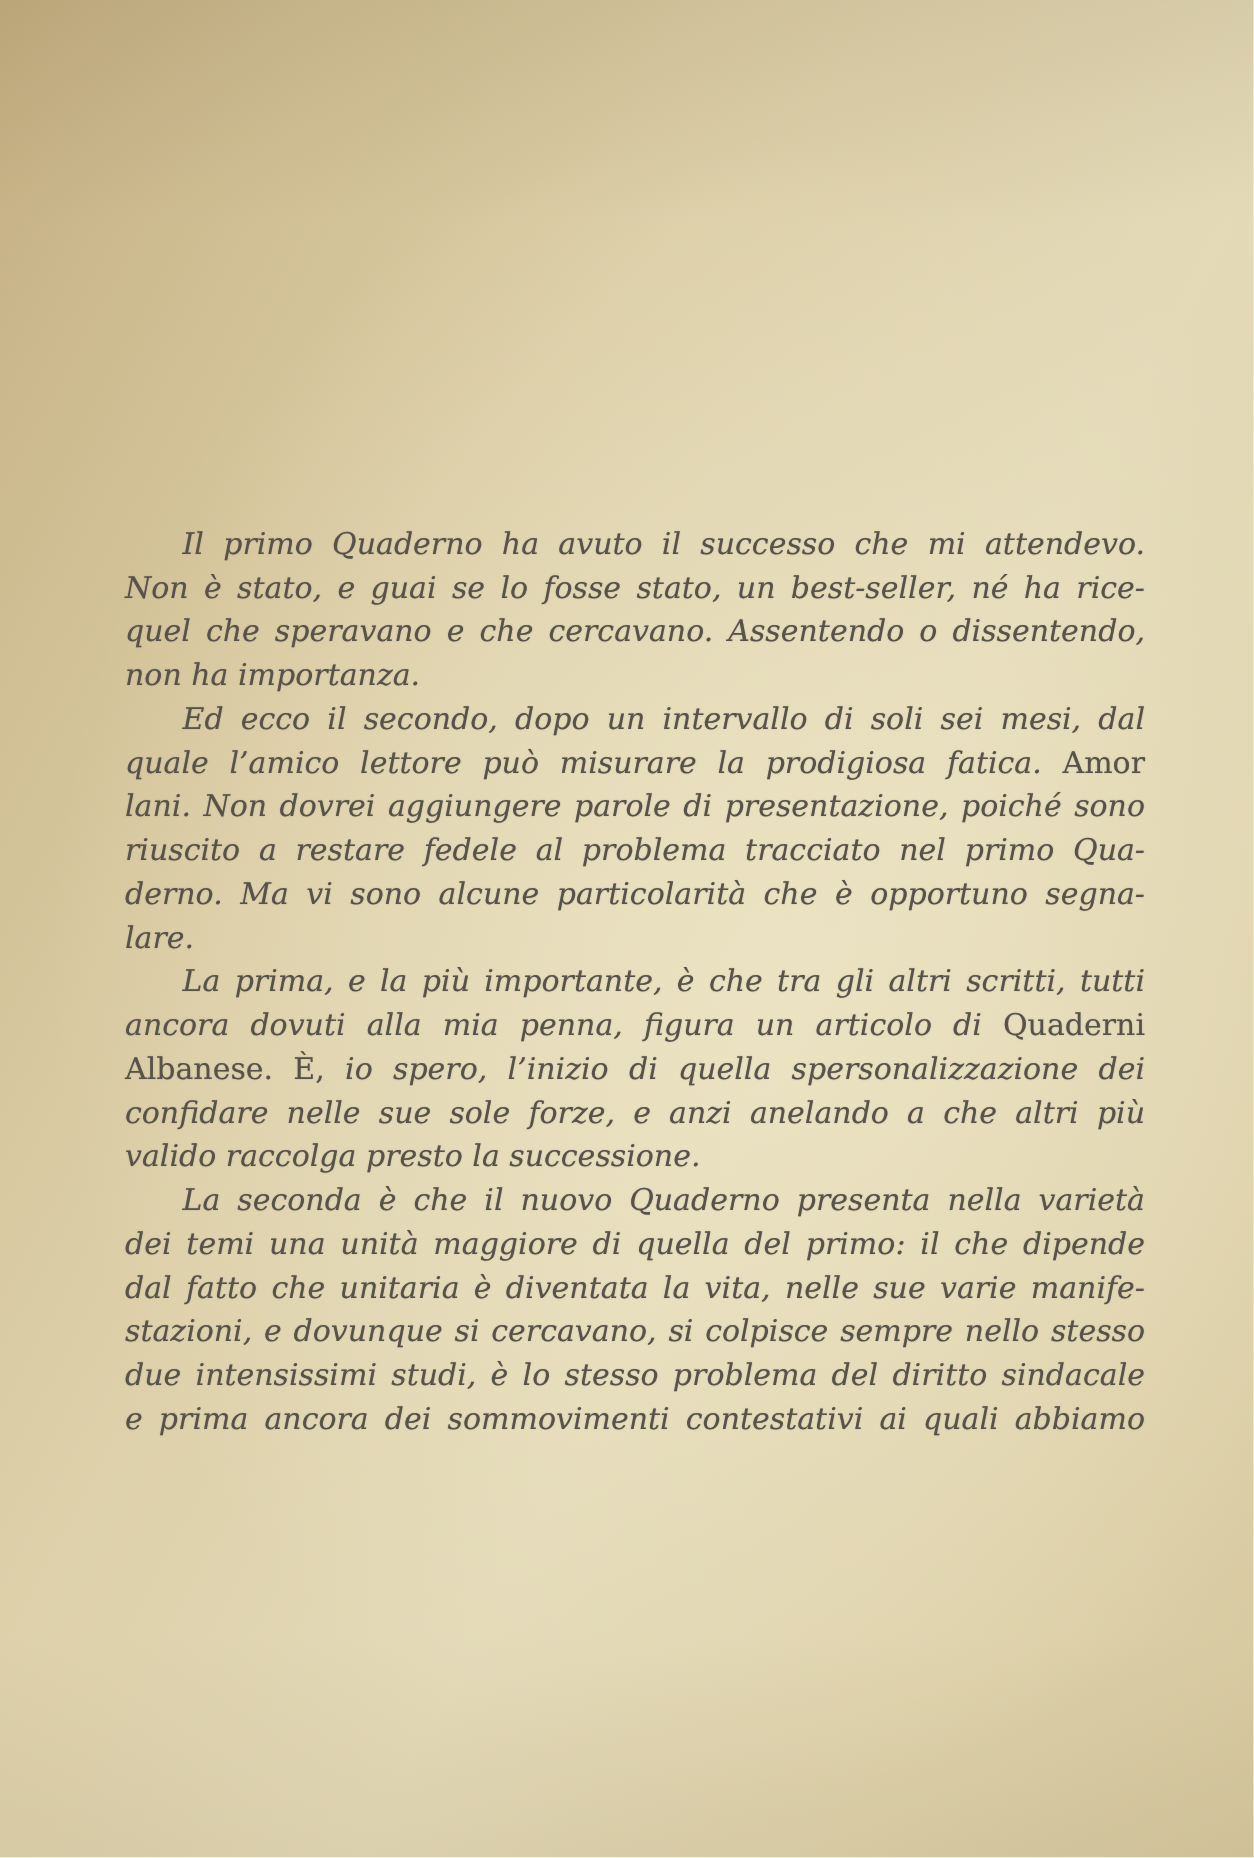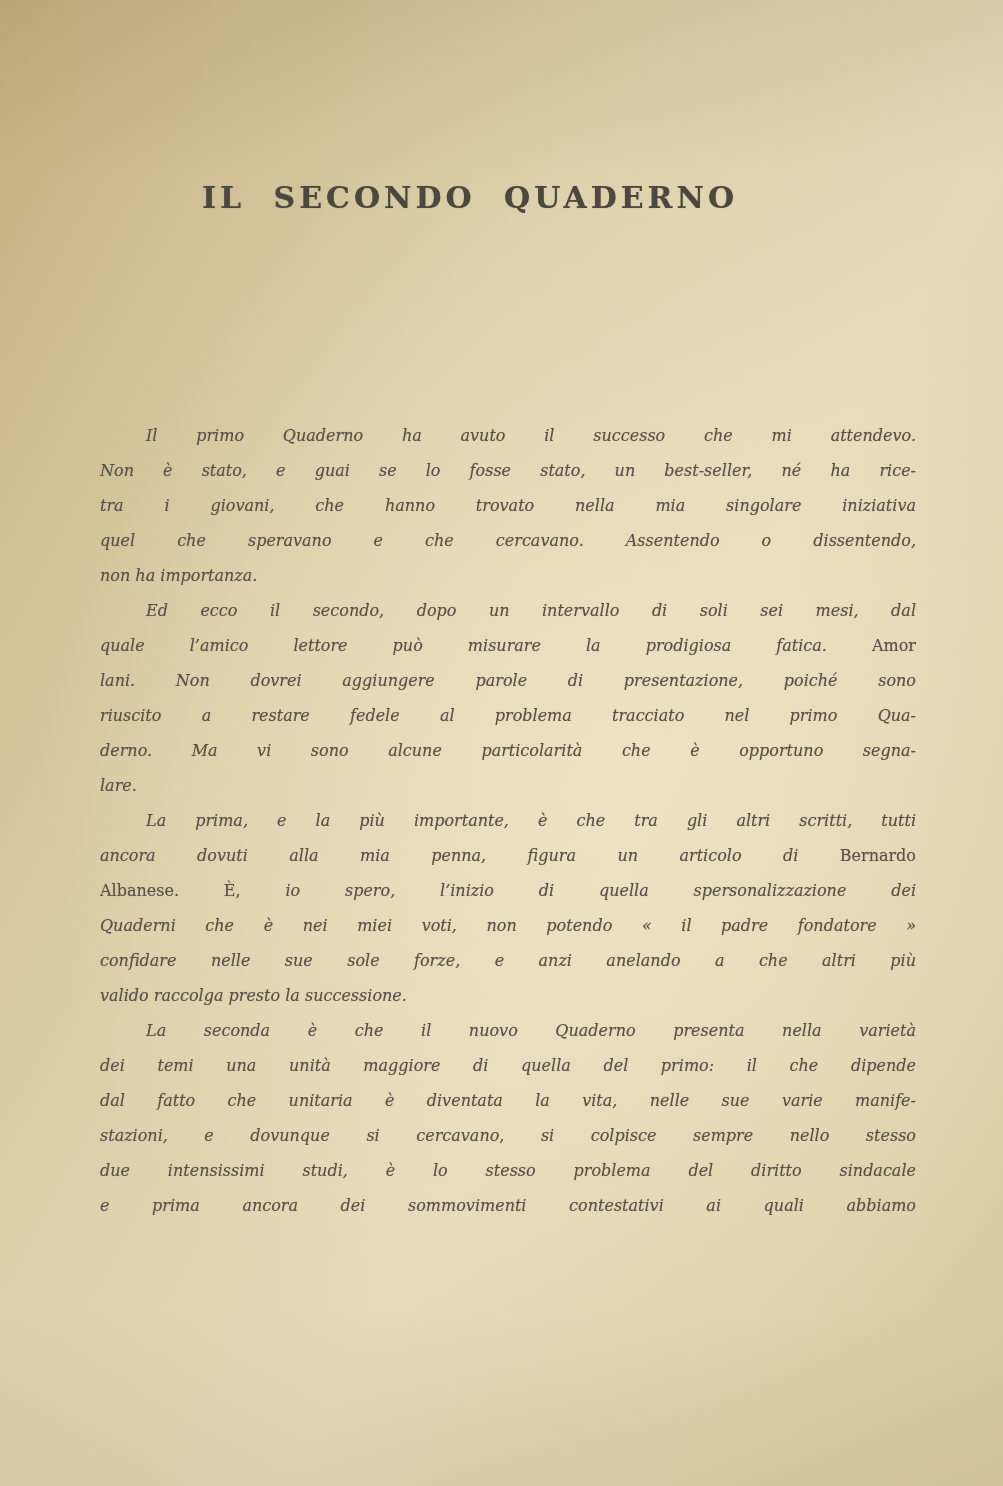--- a/index.html
+++ b/index.html
@@ -36,21 +36,21 @@
     word-spacing: 14px;
     color: var(--ink-title);
     text-shadow: 0 0 1px rgba(77,72,63,0.45);
     white-space: nowrap;
   }
   .page-text {
     position: absolute;
     top: 418px;
     left: 100px;
     width: 816px;
-    font-size: 16px;
+    font-size: 24px;
     line-height: 35px;
     font-style: italic;
     color: var(--ink);
     text-shadow: 0 0 1px rgba(87,82,74,0.45);
   }
   .line {
     text-align: justify;
     text-align-last: justify;
     white-space: normal;
     height: 35px;
@@ -58,37 +58,34 @@
   }
   .line.indent { padding-left: 46px; }
   .line.last { text-align-last: left; }
   .seg-roman { font-style: normal; }
   .seg-italic { font-style: italic; }
 </style>
 </head>
 <body>
 
 <div class="scan-page">
-  <h1 class="page-title">IL SECONDO QUADERNO</h1>
   <div class="page-text">
       <div class="line indent"><span class="seg-italic">Il primo Quaderno ha avuto il successo che mi attendevo.</span></div>
       <div class="line"><span class="seg-italic">Non è stato, e guai se lo fosse stato, un best-seller, né ha rice-</span></div>
-      <div class="line"><span class="seg-italic">tra i giovani, che hanno trovato nella mia singolare iniziativa</span></div>
       <div class="line"><span class="seg-italic">quel che speravano e che cercavano. Assentendo o dissentendo,</span></div>
       <div class="line last"><span class="seg-italic">non ha importanza.</span></div>
       <div class="line indent"><span class="seg-italic">Ed ecco il secondo, dopo un intervallo di soli sei mesi, dal</span></div>
       <div class="line"><span class="seg-italic">quale l’amico lettore può misurare la prodigiosa fatica. </span><span class="seg-roman">Amor</span></div>
       <div class="line"><span class="seg-italic">lani. Non dovrei aggiungere parole di presentazione, poiché sono</span></div>
       <div class="line"><span class="seg-italic">riuscito a restare fedele al problema tracciato nel primo Qua-</span></div>
       <div class="line"><span class="seg-italic">derno. Ma vi sono alcune particolarità che è opportuno segna-</span></div>
       <div class="line last"><span class="seg-italic">lare.</span></div>
       <div class="line indent"><span class="seg-italic">La prima, e la più importante, è che tra gli altri scritti, tutti</span></div>
-      <div class="line"><span class="seg-italic">ancora dovuti alla mia penna, figura un articolo di </span><span class="seg-roman">Bernardo</span></div>
+      <div class="line"><span class="seg-italic">ancora dovuti alla mia penna, figura un articolo di </span><span class="seg-roman">Quaderni</span></div>
       <div class="line"><span class="seg-roman">Albanese. È,</span><span class="seg-italic"> io spero, l’inizio di quella spersonalizzazione dei</span></div>
-      <div class="line"><span class="seg-italic">Quaderni che è nei miei voti, non potendo « il padre fondatore »</span></div>
       <div class="line"><span class="seg-italic">confidare nelle sue sole forze, e anzi anelando a che altri più</span></div>
       <div class="line last"><span class="seg-italic">valido raccolga presto la successione.</span></div>
       <div class="line indent"><span class="seg-italic">La seconda è che il nuovo Quaderno presenta nella varietà</span></div>
       <div class="line"><span class="seg-italic">dei temi una unità maggiore di quella del primo: il che dipende</span></div>
       <div class="line"><span class="seg-italic">dal fatto che unitaria è diventata la vita, nelle sue varie manife-</span></div>
       <div class="line"><span class="seg-italic">stazioni, e dovunque si cercavano, si colpisce sempre nello stesso</span></div>
       <div class="line"><span class="seg-italic">due intensissimi studi, è lo stesso problema del diritto sindacale</span></div>
       <div class="line"><span class="seg-italic">e prima ancora dei sommovimenti contestativi ai quali abbiamo</span></div>
     </div>
 </div>

